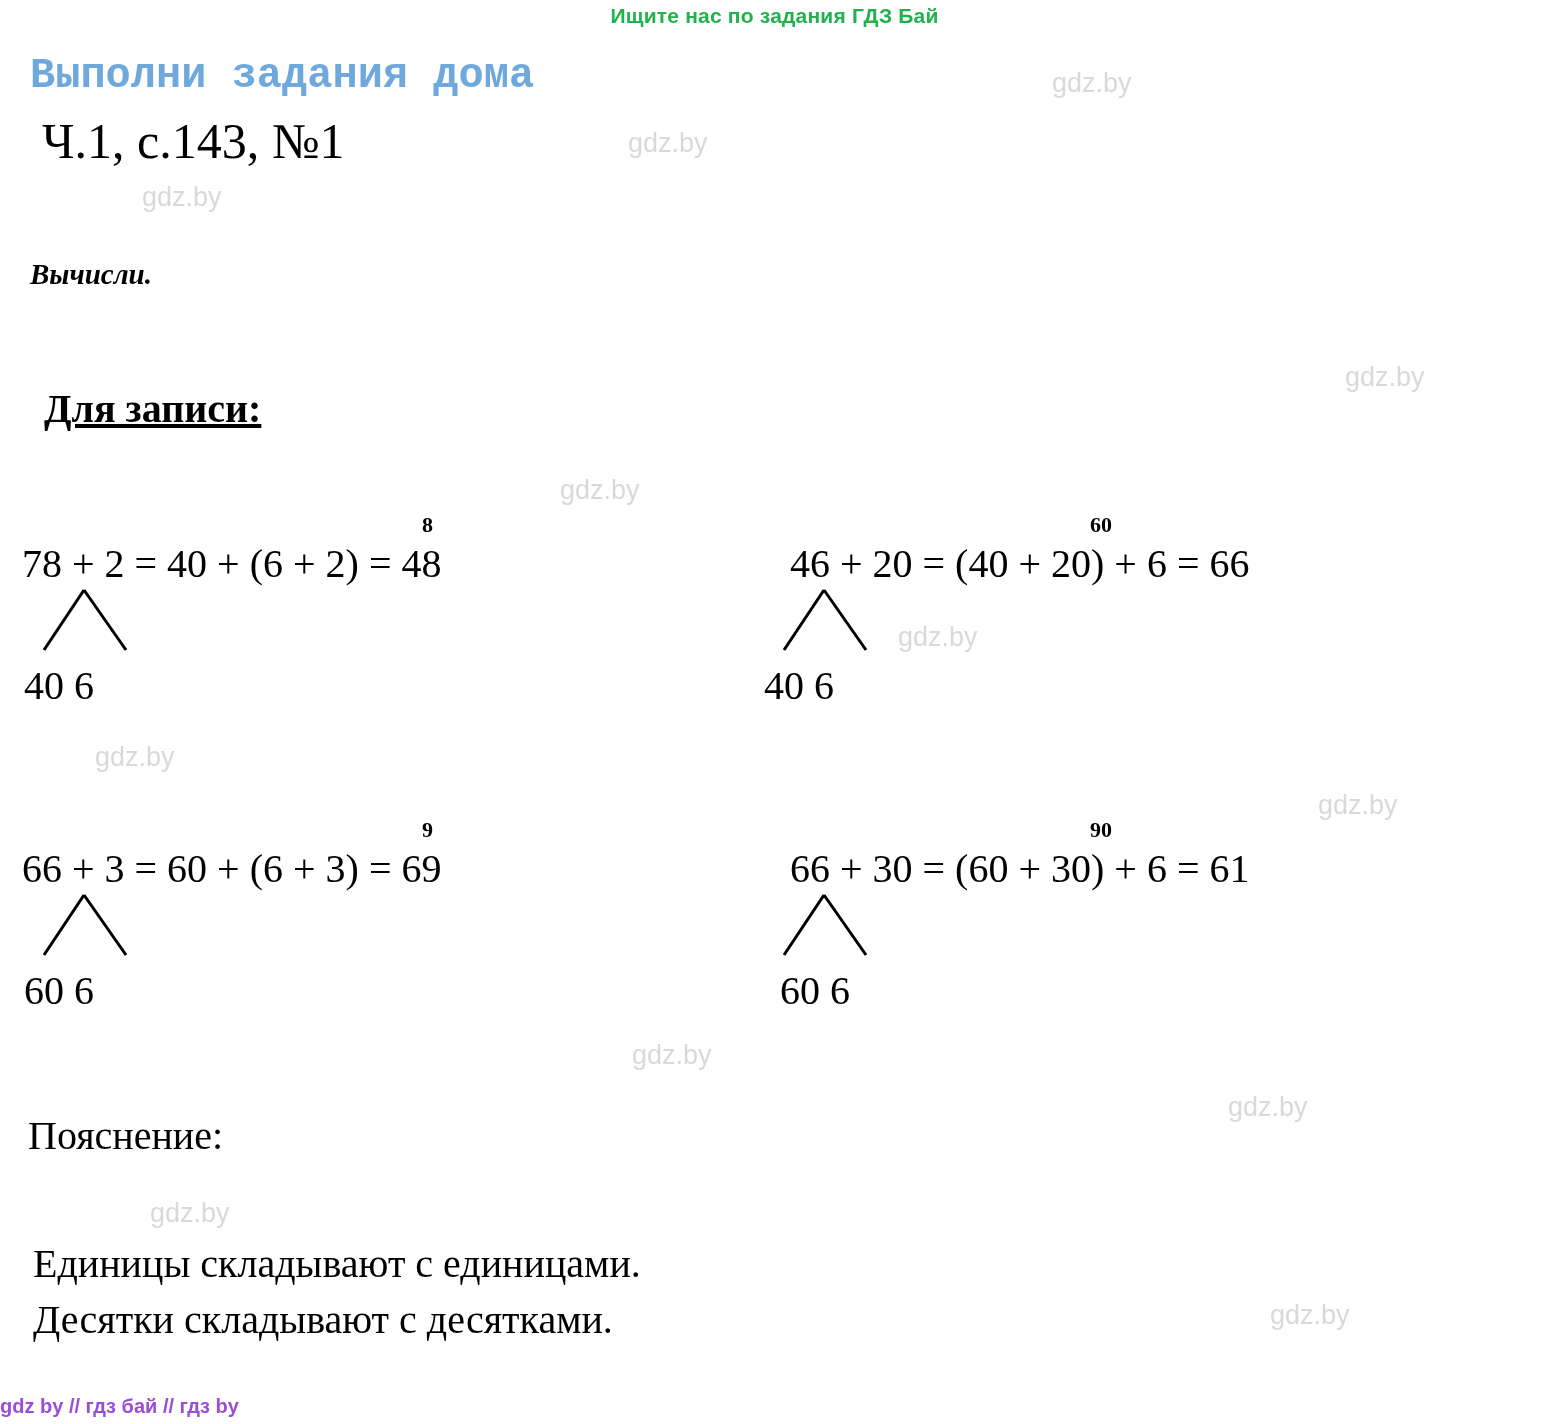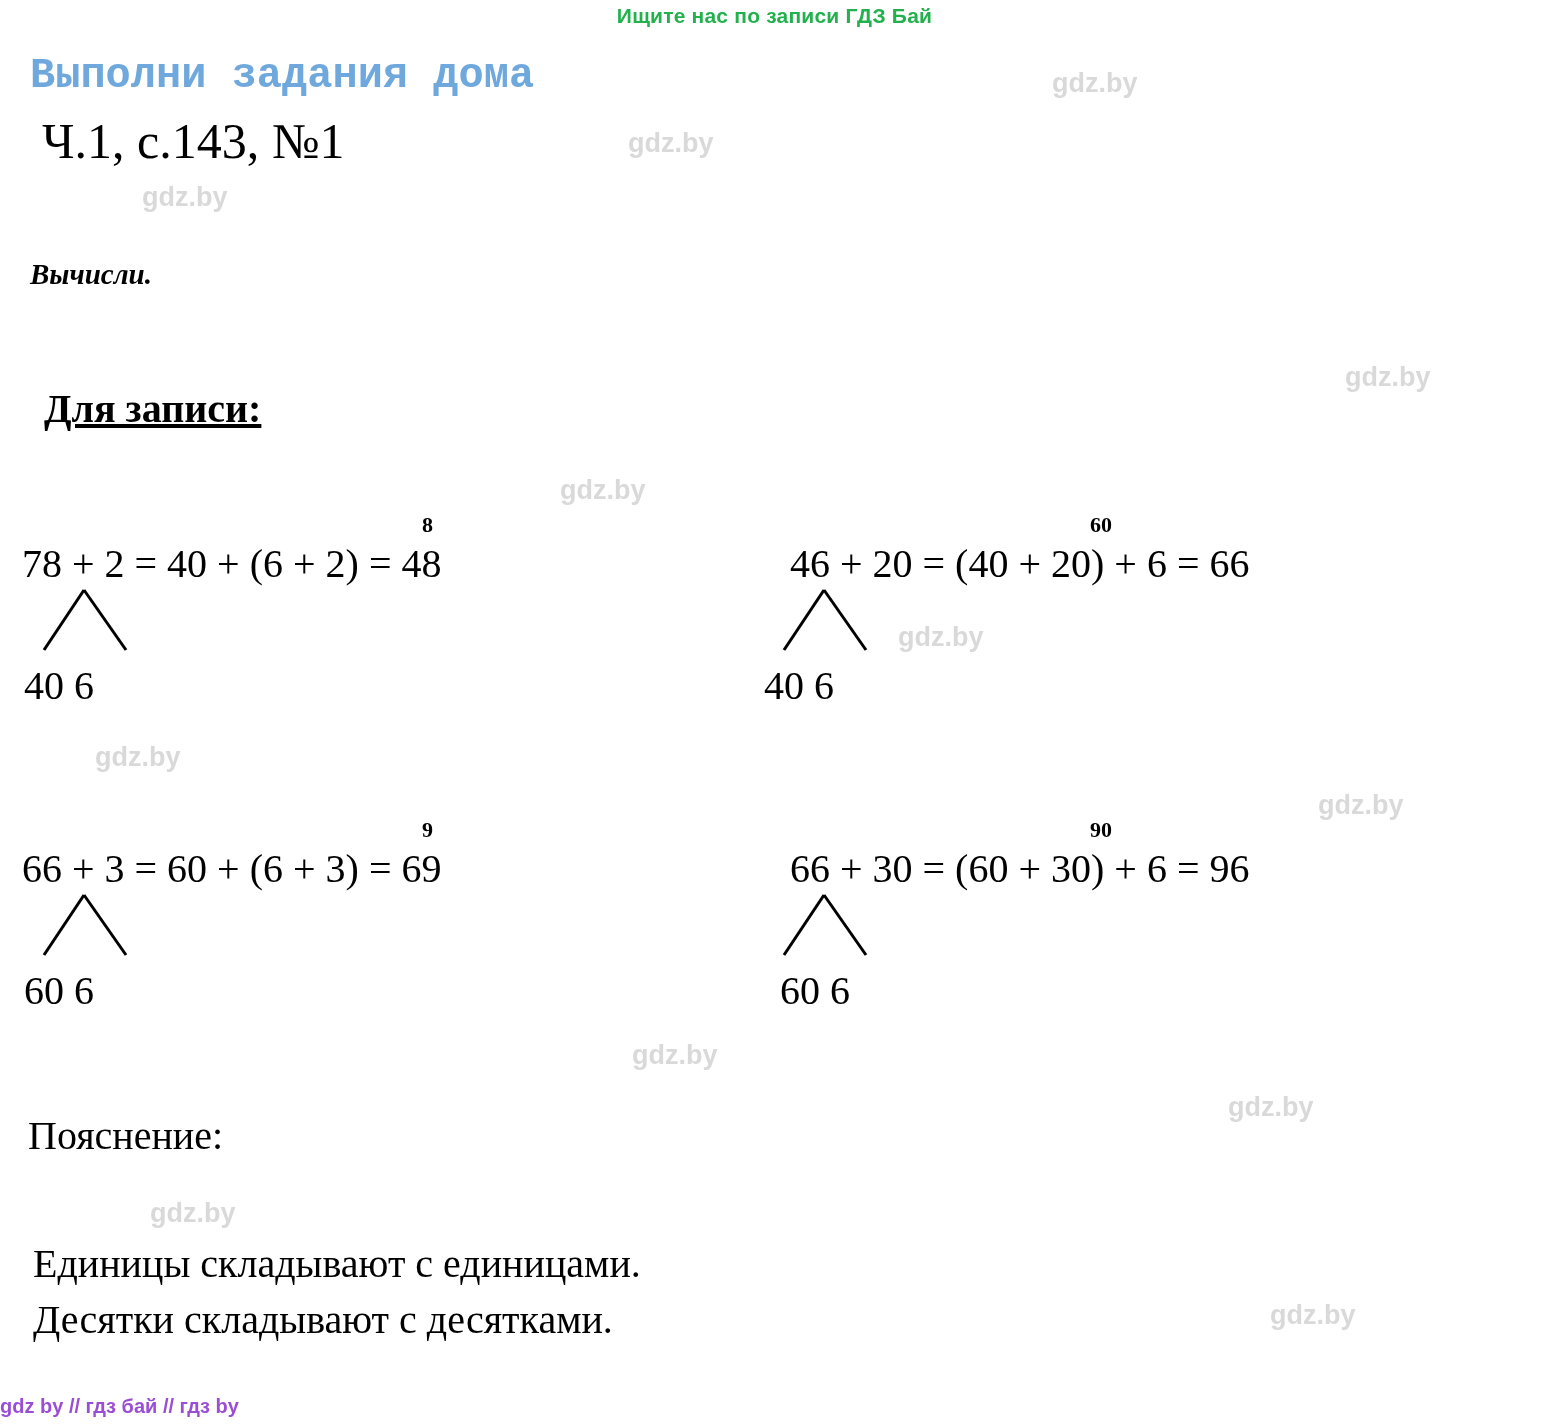--- a/index.html
+++ b/index.html
@@ -114,40 +114,39 @@
   #block-3 { left: 22px; top: 845px; }
   #block-4 { left: 790px; top: 845px; }
 
   
   .wm {
     position: absolute;
     font-family: "Liberation Sans", sans-serif;
     font-size: 27px;
     color: #d9d9d9;
     white-space: nowrap;
-    font-weight: bold;
   }
   .footer {
     position: absolute;
     left: 0;
     bottom: 6px;
     width: 100%;
     text-align: left;
     font-family: "Liberation Sans", sans-serif;
     font-size: 20px;
     font-weight: bold;
     color: #9a4ed6;
   }
 </style>
 </head>
 <body>
 
 <div class="page">
 
-  <div class="top-banner">Ищите нас по записи ГДЗ Бай</div>
+  <div class="top-banner">Ищите нас по задания ГДЗ Бай</div>
 
   <div class="title">Выполни задания дома</div>
   <div class="subtitle">Ч.1, с.143, №1</div>
 
   <div class="instruction">Вычисли.</div>
 
   <div class="section-label">Для записи:</div>
 
   <div class="eqblock" id="block-1">
     <div class="note" style="left: 400px; top: -28px;">8</div>
@@ -174,21 +173,21 @@
     <div class="eq">66 + 3 = 60 + (6 + 3) = 69</div>
     <svg class="vsvg" style="left: 14px; top: 48px;" width="110" height="70">
       <line x1="48" y1="2" x2="8" y2="62" stroke="#000" stroke-width="3"></line>
       <line x1="48" y1="2" x2="90" y2="62" stroke="#000" stroke-width="3"></line>
     </svg>
     <div class="parts" style="left: 2px; top: 122px;">60  6</div>
   </div>
 
   <div class="eqblock" id="block-4">
     <div class="note" style="left: 300px; top: -28px;">90</div>
-    <div class="eq">66 + 30 = (60 + 30) + 6 = 96</div>
+    <div class="eq">66 + 30 = (60 + 30) + 6 = 61</div>
     <svg class="vsvg" style="left: -14px; top: 48px;" width="110" height="70">
       <line x1="48" y1="2" x2="8" y2="62" stroke="#000" stroke-width="3"></line>
       <line x1="48" y1="2" x2="90" y2="62" stroke="#000" stroke-width="3"></line>
     </svg>
     <div class="parts" style="left: -10px; top: 122px;">60  6</div>
   </div>
 
   <div class="explanation-label">
     <b>Пояснение</b><span>:</span>
   </div>

